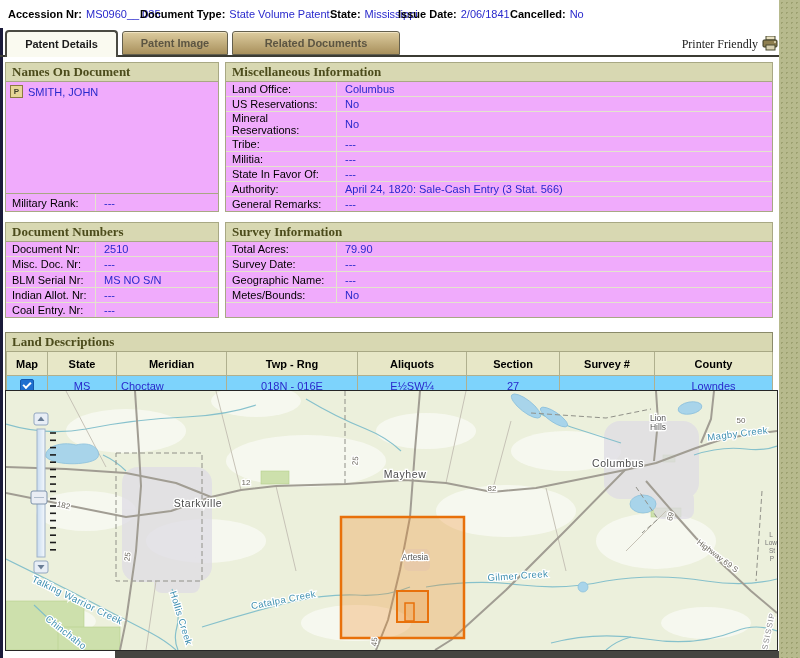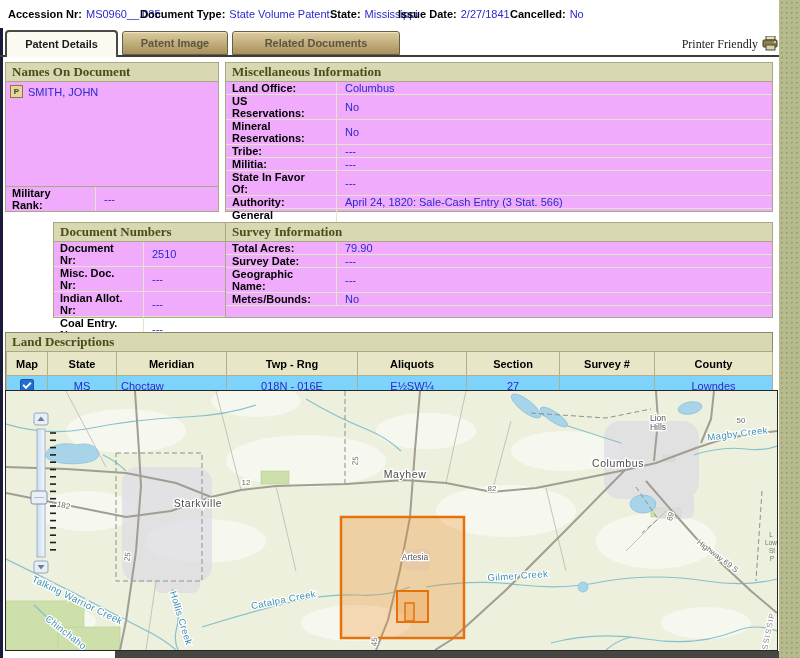--- a/index.html
+++ b/index.html
@@ -25,21 +25,21 @@
   .printer{position:absolute;top:36px;left:676px;width:103px;font-family:"Liberation Serif",serif;
     font-size:12px;color:#1a1a1a;text-align:right;cursor:pointer;}
   .printer svg{vertical-align:-3px;margin-left:4px;}
   
   .box{position:absolute;box-sizing:border-box;border:1px solid #a8a884;background:#f0abfc;display:flex;flex-direction:column;}
   .box-h{flex:0 0 18px;line-height:18px;background:#d8d8b2;border-bottom:1px solid #a8a884;
     font-family:"Liberation Serif",serif;font-weight:bold;font-size:13px;color:#4c4c1c;padding:0 6px;}
   .rows{flex:1;display:flex;flex-direction:column;}
   .row{flex:1;display:flex;align-items:center;border-top:1px solid #e4e4cc;}
   .row:first-child{border-top:none;}
-  .lbl{font-weight:bold;font-size:11px;color:#000;padding:0 16px 0 6px;box-sizing:border-box;
+  .lbl{font-weight:normal;font-size:11px;color:#000;padding:0 4px 0 6px;box-sizing:border-box;
        border-right:1px solid #e4e4cc;align-self:stretch;display:flex;align-items:center;}
   .w111{width:111px;flex:none;}
   .w90{width:90px;flex:none;}
   .val{font-size:11px;color:#2929cc;padding-left:8px;}
   .namesbody{flex:1;padding:3px 4px;}
   .nameline{display:flex;align-items:center;font-size:11px;}
   .picon{display:inline-flex;width:11px;height:11px;background:#e6d697;border:1px solid #8a7a40;
     color:#40402a;font-size:8px;font-weight:bold;align-items:center;justify-content:center;margin-right:5px;}
   .namelink{color:#2929cc;cursor:pointer;}
   .footrow{flex:0 0 17px;display:flex;align-items:center;border-top:1px solid #a8a884;}
@@ -76,21 +76,21 @@
 <body>
 
 <div class="screen">
   <div class="left-edge"></div>
   <div class="right-band"></div>
 
   <div class="tophdr">
     <span class="pair" style="left:8px"><b>Accession Nr:</b><span class="v">MS0960__.035</span></span>
     <span class="pair" style="left:140px"><b>Document Type:</b><span class="v">State Volume Patent</span></span>
     <span class="pair" style="left:330px"><b>State:</b><span class="v">Mississippi</span></span>
-    <span class="pair" style="left:398px"><b>Issue Date:</b><span class="v">2/27/1841</span></span>
+    <span class="pair" style="left:398px"><b>Issue Date:</b><span class="v">2/06/1841</span></span>
     <span class="pair" style="left:510px"><b>Cancelled:</b><span class="v">No</span></span>
   </div>
 
   <div class="tabrule"></div>
   <div class="tab inactive tab2">Patent Image</div>
   <div class="tab active">Patent Details</div>
   <div class="tab inactive tab3">Related Documents</div>
   <div class="printer">
     <span>Printer Friendly</span><svg width="17" height="15" viewBox="0 0 17 15">
         <rect x="4" y="0" width="9" height="4" fill="#e8e0c0" stroke="#4a4a30"></rect>
@@ -145,30 +145,34 @@
           <div class="lbl w111">Authority:</div>
           <div class="val">April 24, 1820: Sale-Cash Entry (3 Stat. 566)</div>
         </div>
       <div class="row">
           <div class="lbl w111">General Remarks:</div>
           <div class="val">---</div>
         </div>
     </div>
   </div>
 
-  <div class="box" style="left:5px;top:222px;width:214px;height:96px;margin-left:48px;">
+  <div class="box" style="left:5px;top:222px;width:214px;height:96px;">
     <div class="box-h">Document Numbers</div>
     <div class="rows">
       <div class="row">
           <div class="lbl w90">Document Nr:</div>
           <div class="val">2510</div>
         </div>
       <div class="row">
           <div class="lbl w90">Misc. Doc. Nr:</div>
           <div class="val">---</div>
+        </div>
+      <div class="row">
+          <div class="lbl w90">BLM Serial Nr:</div>
+          <div class="val">MS NO S/N</div>
         </div>
       <div class="row">
           <div class="lbl w90">Indian Allot. Nr:</div>
           <div class="val">---</div>
         </div>
       <div class="row">
           <div class="lbl w90">Coal Entry. Nr:</div>
           <div class="val">---</div>
         </div>
     </div>

